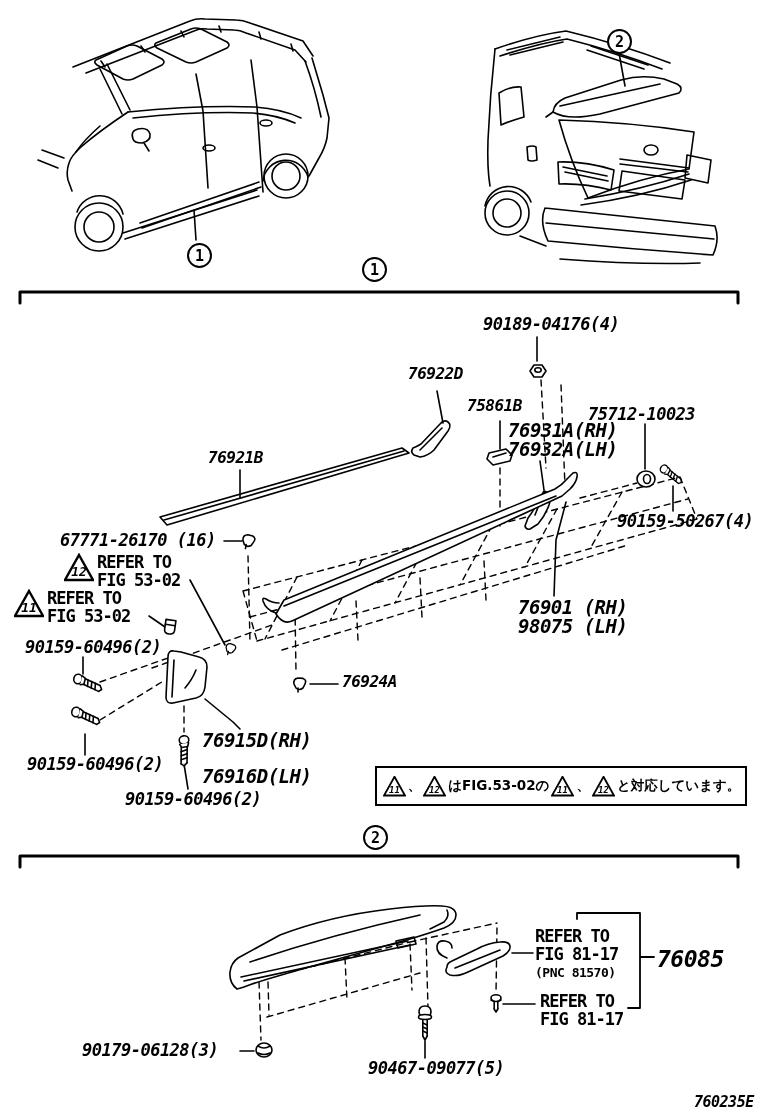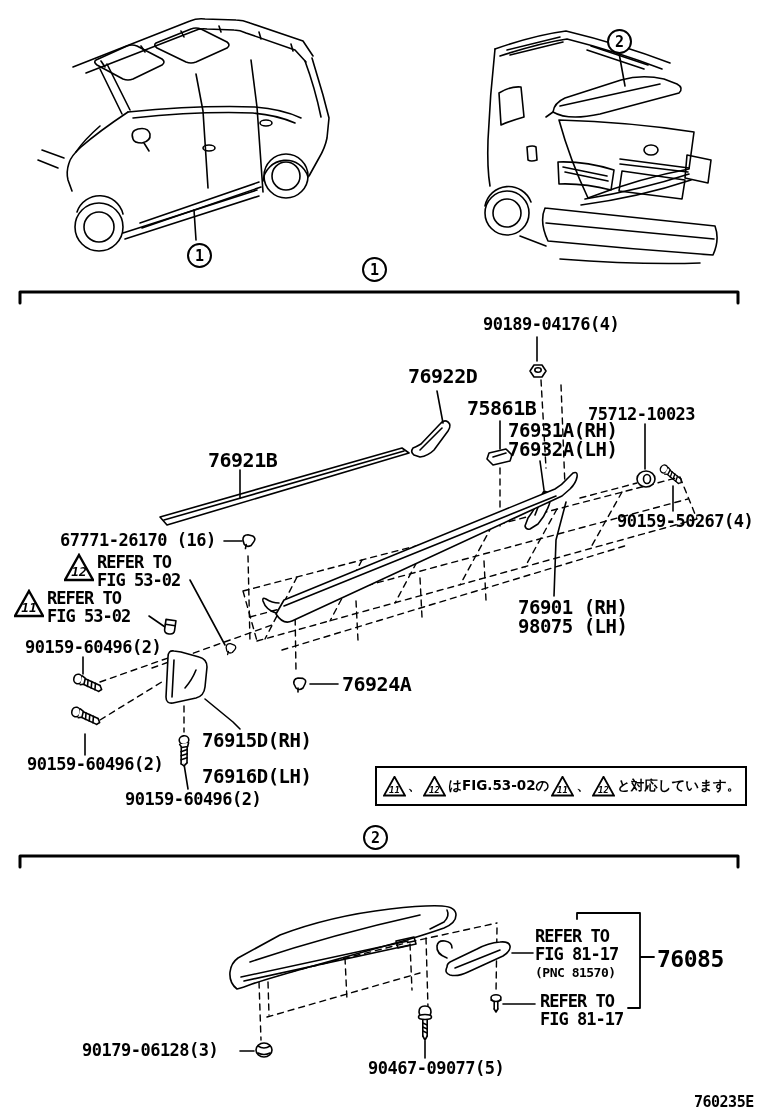--- a/index.html
+++ b/index.html
@@ -1,20 +1,20 @@
 <!DOCTYPE html>
 <html><head>
 <meta charset="utf-8">
 <style>
   html,body{margin:0;padding:0;background:#fff;}
   #canvas{position:relative;width:760px;height:1112px;background:#fff;overflow:hidden;
           font-family:"DejaVu Sans Mono",monospace;color:#000;}
   #art{position:absolute;left:0;top:0;z-index:1;}
-  .lbl{position:absolute;z-index:3;font-weight:bold;white-space:nowrap;line-height:1.05;letter-spacing:-0.5px;}
-  .s15{font-size:15px}.s17{font-size:17px}.s19{font-size:19px}.s20{font-size:20px}.s22{font-size:23px}
+  .lbl{position:absolute;z-index:3;font-weight:bold;white-space:nowrap;line-height:1.05;letter-spacing:-0.5px;font-style:italic;}
+  .s15{font-size:15px}.s17{font-size:17px}.s19{font-size:19px}.s20{font-size:16px}.s22{font-size:23px}
   .clipright{overflow:hidden;}
   .callout{position:absolute;z-index:3;width:21px;height:21px;border:2px solid #000;border-radius:50%;
            display:flex;align-items:center;justify-content:center;
            font-weight:bold;font-size:15px;background:#fff;}
   .refer{position:absolute;z-index:3;display:flex;align-items:flex-start;gap:3px;}
   .refer-lines{font-weight:bold;font-size:17px;line-height:18px;letter-spacing:-1px;}
   .tri polygon{fill:#fff;stroke:#000;stroke-width:2.4;}
   .tri text{font-family:"DejaVu Sans Mono",monospace;font-style:italic;font-weight:bold;font-size:13px;text-anchor:middle;fill:#000;stroke:none;}
   .tri-sm text{font-size:12px;}
   .refer2{position:absolute;z-index:3;font-weight:bold;font-size:17px;line-height:18px;letter-spacing:-1px;}

